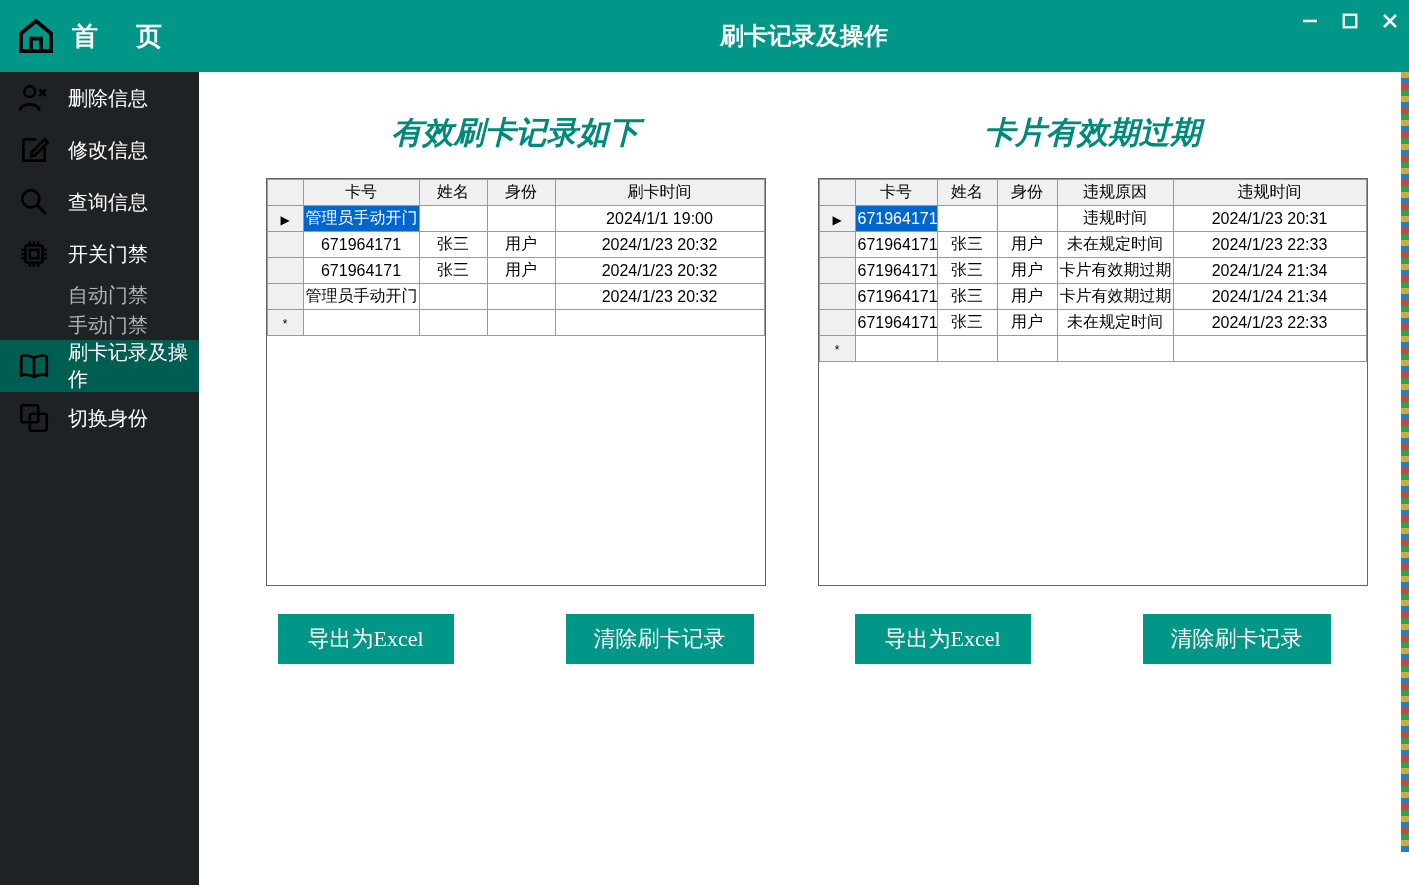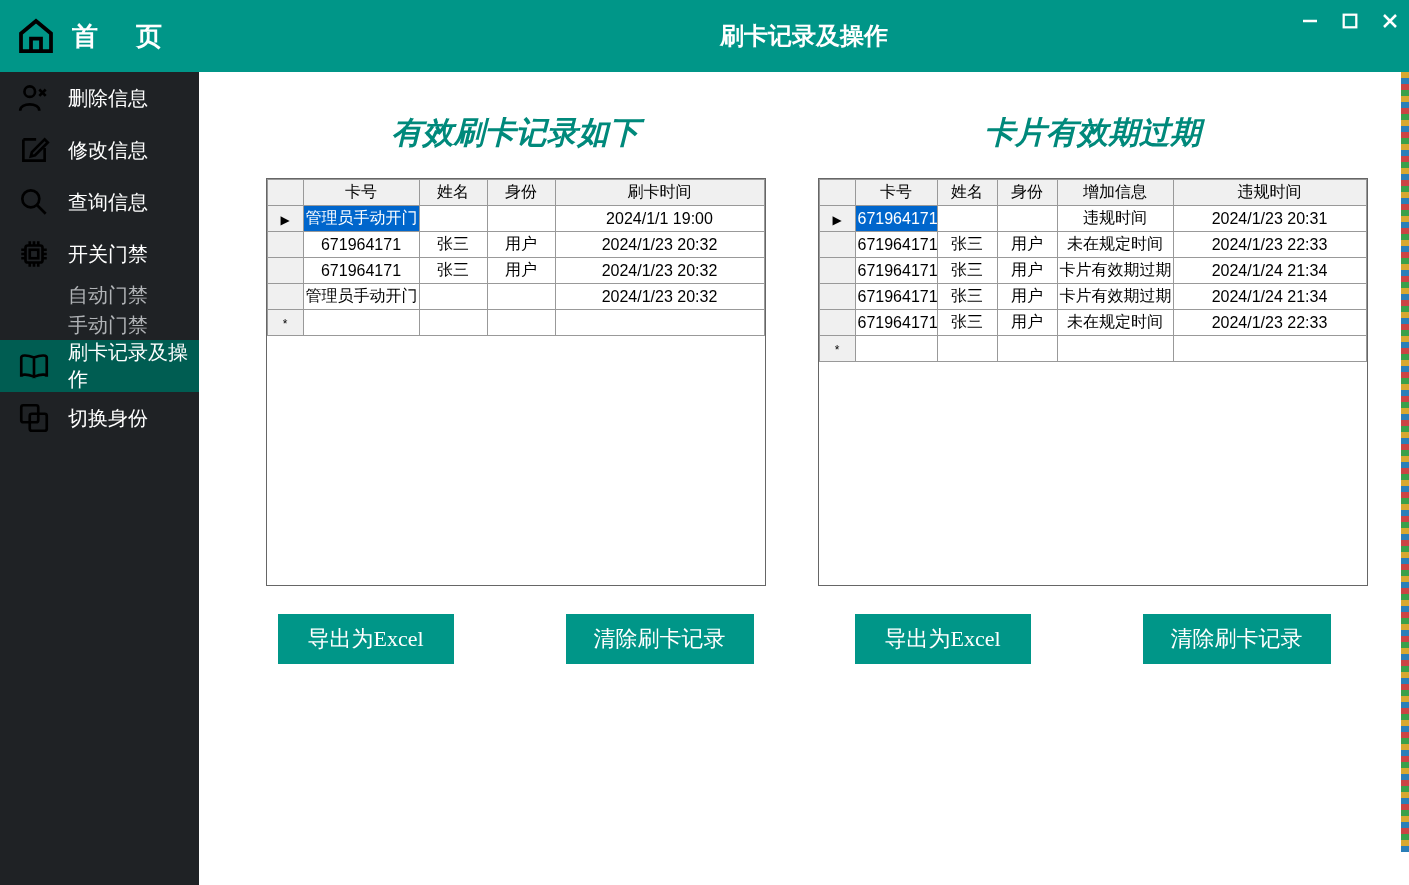--- a/index.html
+++ b/index.html
@@ -369,21 +369,21 @@
                 <col style="width:60px">
                 <col style="width:116px">
                 <col>
             </colgroup>
             <thead>
               <tr>
                 <th class="col-sel"></th>
                 <th>卡号</th>
                 <th>姓名</th>
                 <th>身份</th>
-                <th>增加信息</th>
+                <th>违规原因</th>
                 <th>违规时间</th>
               </tr>
             </thead>
             <tbody>
               <tr>
                 <td class="col-sel"><span class="sel-mark">▶</span></td>
                 <td class="cell-selected">671964171</td>
                 <td></td>
                 <td></td>
                 <td>违规时间</td>

